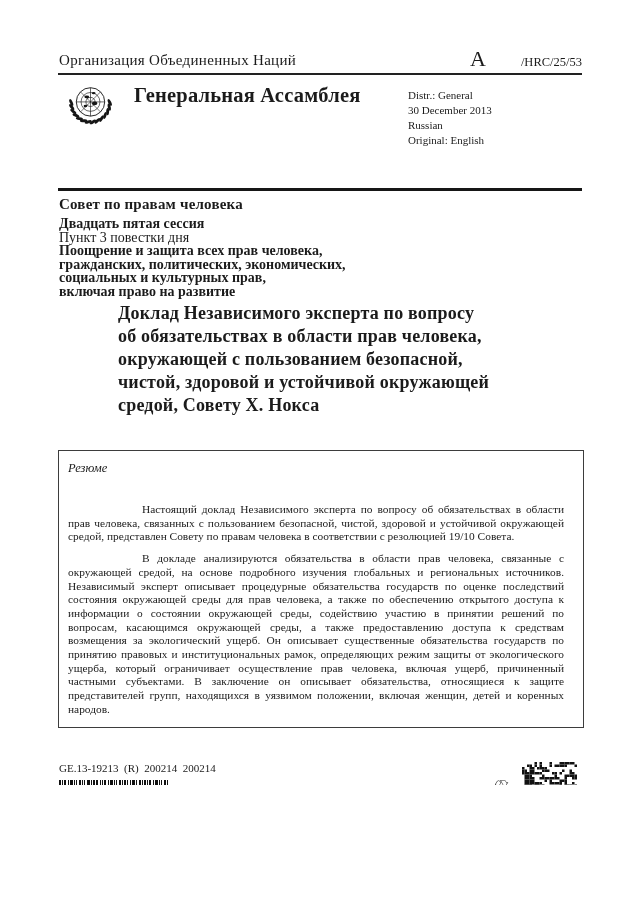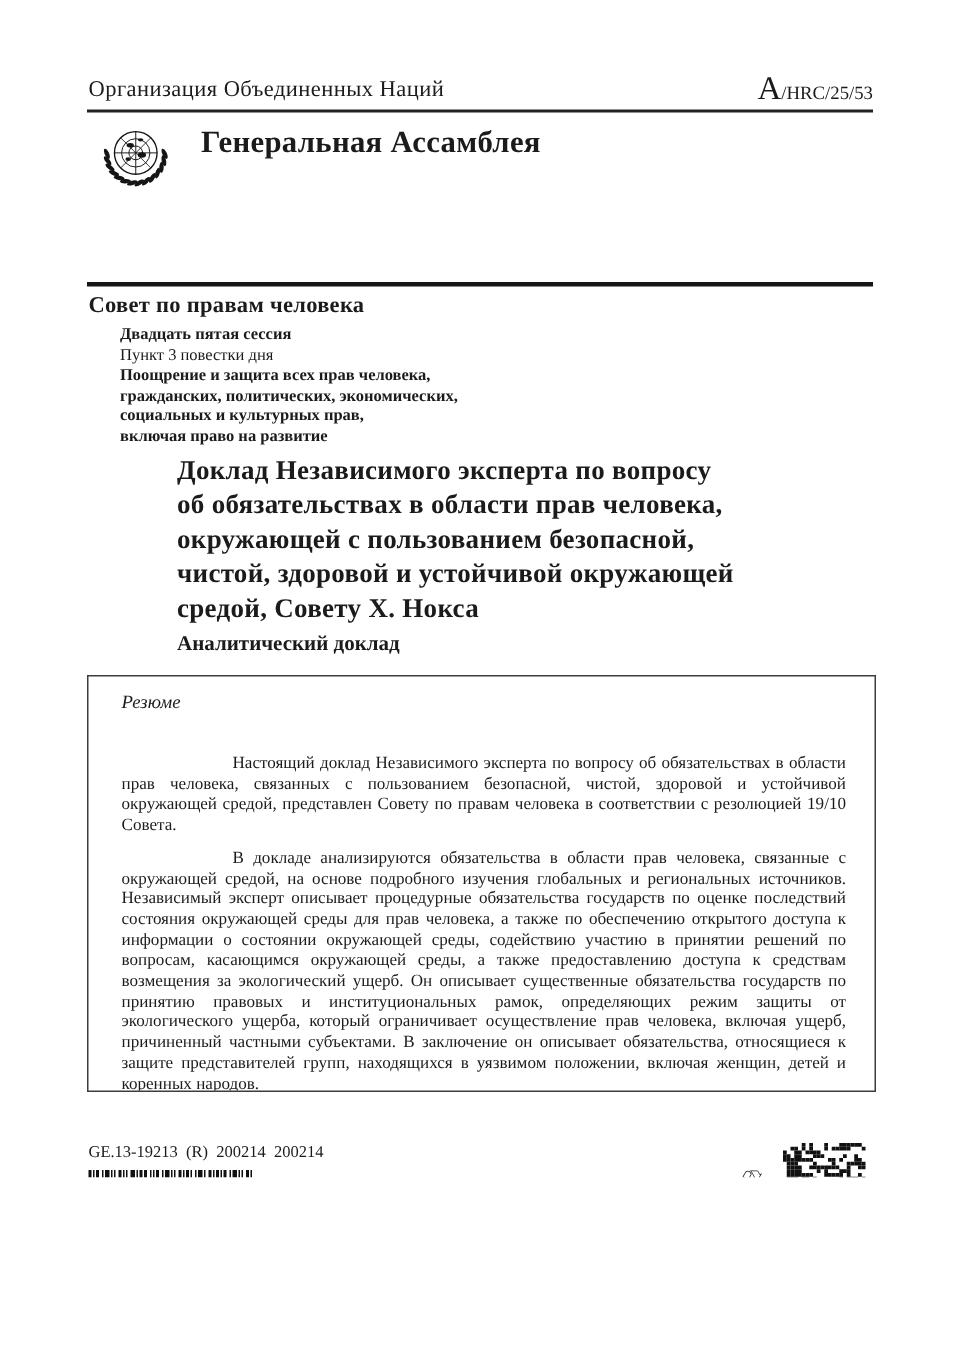--- a/index.html
+++ b/index.html
@@ -5,39 +5,39 @@
   html,body{margin:0;padding:0;background:#ffffff;}
   .page{
     position:relative;width:640px;height:785px;background:#ffffff;
     font-family:"Liberation Serif","DejaVu Serif",serif;color:#1b1b1b;
     overflow:hidden;
   }
   
   .org-name{position:absolute;left:59px;top:52px;font-size:15px;letter-spacing:.3px;}
   .doc-symbol{position:absolute;right:58px;top:46px;white-space:nowrap;}
   .doc-symbol .big{font-size:22px;}
-  .doc-symbol .rest{font-size:12.5px;}
+  .doc-symbol .rest{font-size:12.5px;margin-left:35px;}
   .rule-1{position:absolute;left:58px;top:73px;width:524px;height:2px;background:#222;}
   
   .emblem{position:absolute;left:63px;top:79px;width:55px;height:55px;}
   .assembly-title{position:absolute;left:134px;top:84px;font-size:20.5px;font-weight:bold;letter-spacing:.2px;}
   .distr-block{position:absolute;left:408px;top:88px;font-size:11px;line-height:15px;}
   .rule-2{position:absolute;left:58px;top:188px;width:524px;height:3px;background:#161616;}
   
   .session-block{position:absolute;left:59px;top:196px;}
   .council{font-size:15px;font-weight:bold;margin-bottom:4px;letter-spacing:.2px;}
-  .s-line{font-size:11px;line-height:13.5px;margin-left:21px;}
+  .s-line{font-size:14px;line-height:13.5px;}
   .bold{font-weight:bold;}
   
   .report-title{position:absolute;left:118px;top:302px;font-size:18px;font-weight:bold;line-height:23px;letter-spacing:.2px;}
   .report-subtitle{position:absolute;left:118px;top:422px;font-size:14px;font-weight:bold;}
   
   .summary-box{
     position:absolute;left:58px;top:450px;width:526px;height:278px;
-    border:1px solid #3d3d3d;box-sizing:border-box;padding:10px 19px 0 22px;overflow:hidden;
+    border:1px solid #3d3d3d;box-sizing:border-box;padding:10px 19px 0 9px;overflow:hidden;
   }
   .summary-heading{font-style:italic;font-size:12.5px;}
   .summary-box p{
     margin:0;font-size:11.4px;line-height:13.7px;text-align:justify;
     text-indent:74px;
   }
   .summary-box p.p1{margin-top:27px;}
   .summary-box p.p2{margin-top:8px;}
   
   .ge-number{position:absolute;left:59px;top:762px;font-size:11px;white-space:pre;}
@@ -83,40 +83,45 @@
         <ellipse cx="45.84890118467821" cy="39.77723960880065" rx="4" ry="1.6" transform="rotate(106 45.84890118467821 39.77723960880065)"></ellipse>
         <ellipse cx="11.288862992044276" cy="35.53380049453048" rx="4" ry="1.6" transform="rotate(218 11.288862992044276 35.53380049453048)"></ellipse>
         <ellipse cx="48.71113700795573" cy="35.53380049453048" rx="4" ry="1.6" transform="rotate(92 48.71113700795573 35.53380049453048)"></ellipse>
         <ellipse cx="9.53822863951006" cy="30.72397214122116" rx="4" ry="1.6" transform="rotate(232 9.53822863951006 30.72397214122116)"></ellipse>
         <ellipse cx="50.46177136048994" cy="30.723972141221164" rx="4" ry="1.6" transform="rotate(78 50.46177136048994 30.723972141221164)"></ellipse>
         <ellipse cx="9.003198401715782" cy="25.633499464817053" rx="4" ry="1.6" transform="rotate(246 9.003198401715782 25.633499464817053)"></ellipse>
         <ellipse cx="50.99680159828422" cy="25.633499464817046" rx="4" ry="1.6" transform="rotate(64 50.99680159828422 25.633499464817046)"></ellipse>
       </g>
   </svg>
   <div class="assembly-title">Генеральная Ассамблея</div>
+  <div class="distr-block">
+    <div>Distr.: General</div>
+    <div>30 December 2013</div>
+    <div>Russian</div>
+    <div>Original: English</div>
+  </div>
   <div class="rule-2"></div>
 
   <div class="session-block">
     <div class="council">Совет по правам человека</div>
     <div class="s-line bold">Двадцать пятая сессия</div>
     <div class="s-line">Пункт 3 повестки дня</div>
     <div class="s-line bold">Поощрение и защита всех прав человека,</div>
     <div class="s-line bold">гражданских, политических, экономических,</div>
     <div class="s-line bold">социальных и культурных прав,</div>
     <div class="s-line bold">включая право на развитие</div>
   </div>
 
   <div class="report-title">
     <div>Доклад Независимого эксперта по вопросу</div>
     <div>об обязательствах в области прав человека,</div>
     <div>окружающей с пользованием безопасной,</div>
     <div>чистой, здоровой и устойчивой окружающей</div>
     <div>средой, Совету Х. Нокса</div>
   </div>
-  <div class="report-subtitle">Аналитический доклад</div>
 
   <div class="summary-box">
     <div class="summary-heading">Резюме</div>
     <p class="p1">Настоящий доклад Независимого эксперта по вопросу об обязательствах в области прав человека, связанных с пользованием безопасной, чистой, здоровой и устойчивой окружающей средой, представлен Совету по правам человека в соответствии с резолюцией 19/10 Совета.</p>
     <p class="p2">В докладе анализируются обязательства в области прав человека, связанные с окружающей средой, на основе подробного изучения глобальных и региональных источников. Независимый эксперт описывает процедурные обязательства государств по оценке последствий состояния окружающей среды для прав человека, а также по обеспечению открытого доступа к информации о состоянии окружающей среды, содействию участию в принятии решений по вопросам, касающимся окружающей среды, а также предоставлению доступа к средствам возмещения за экологический ущерб. Он описывает существенные обязательства государств по принятию правовых и институциональных рамок, определяющих режим защиты от экологического ущерба, который ограничивает осуществление прав человека, включая ущерб, причиненный частными субъектами. В заключение он описывает обязательства, относящиеся к защите представителей групп, находящихся в уязвимом положении, включая женщин, детей и коренных народов.</p>
   </div>
 
   <div class="ge-number">GE.13-19213  (R)  200214  200214</div>
   <div class="barcode-wrap">
     <svg id="barcode-svg" width="112" height="31" viewBox="0 0 112 31">

